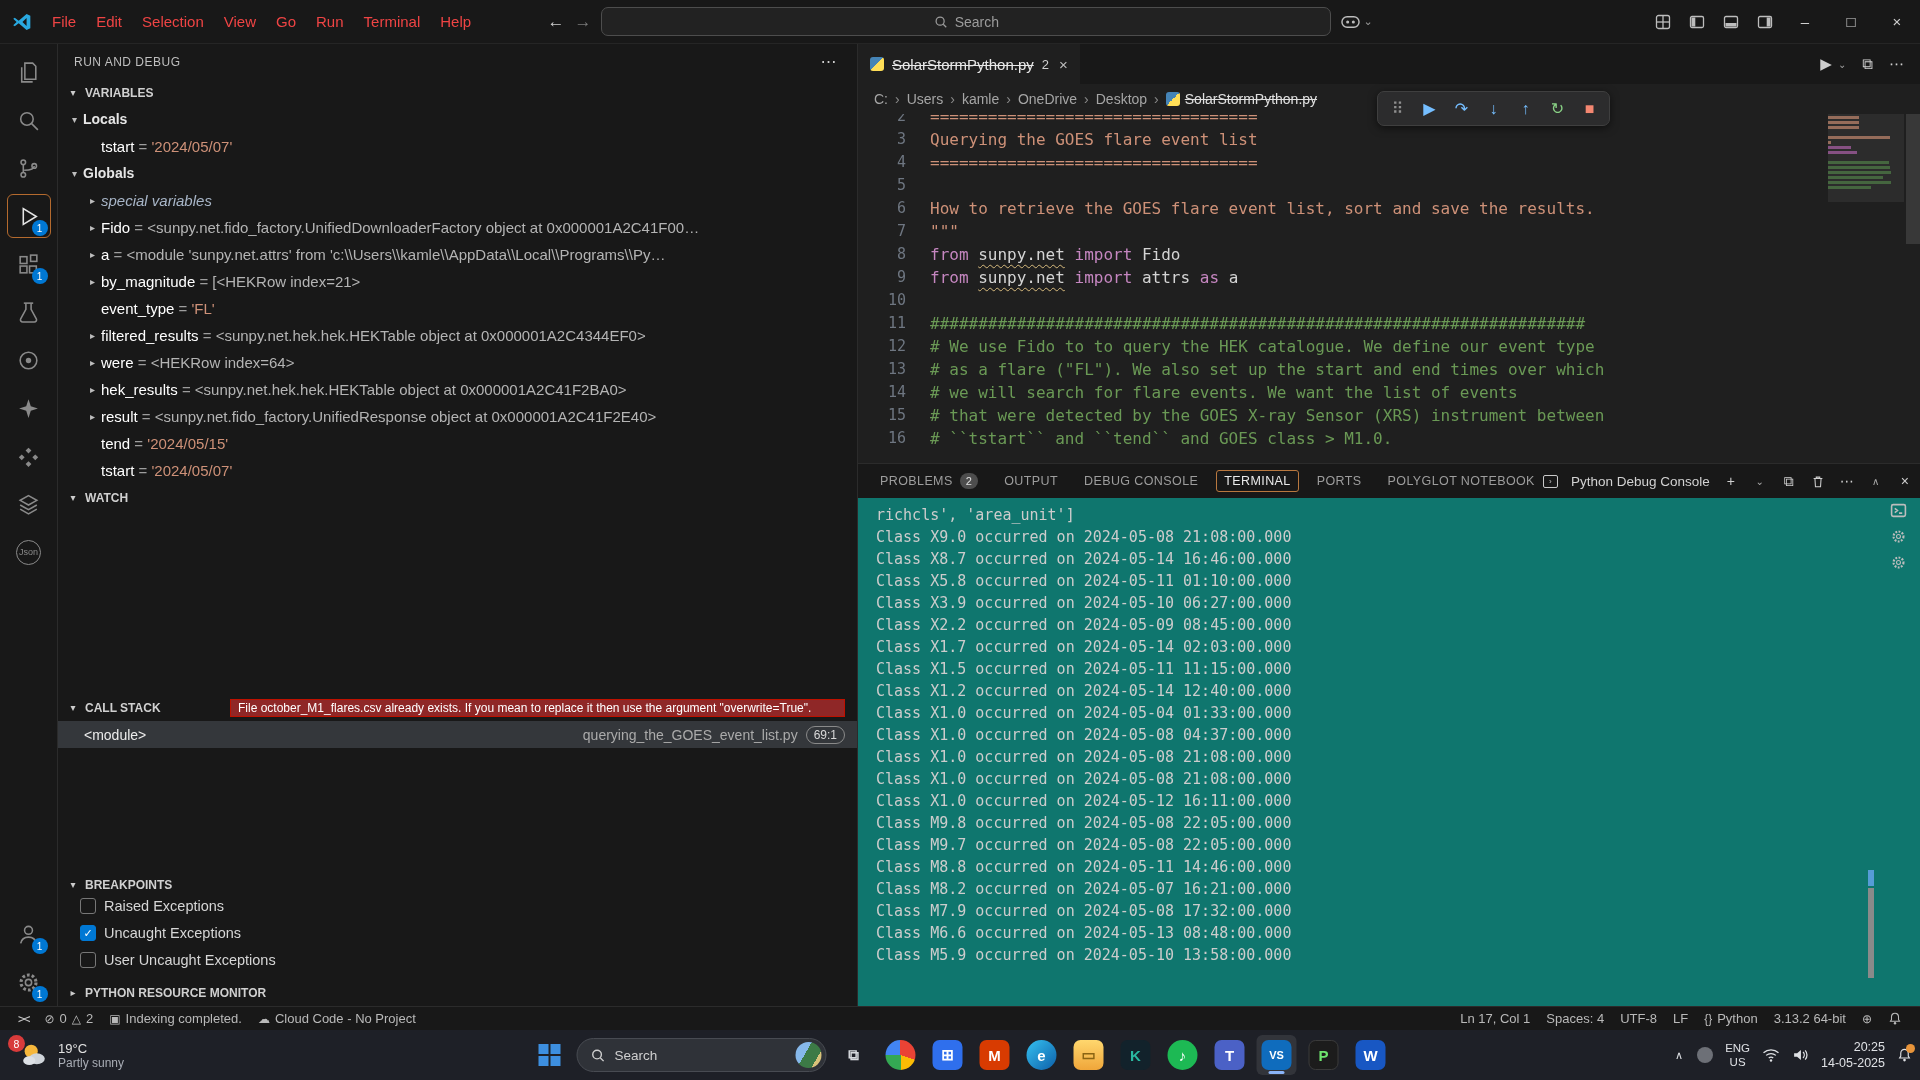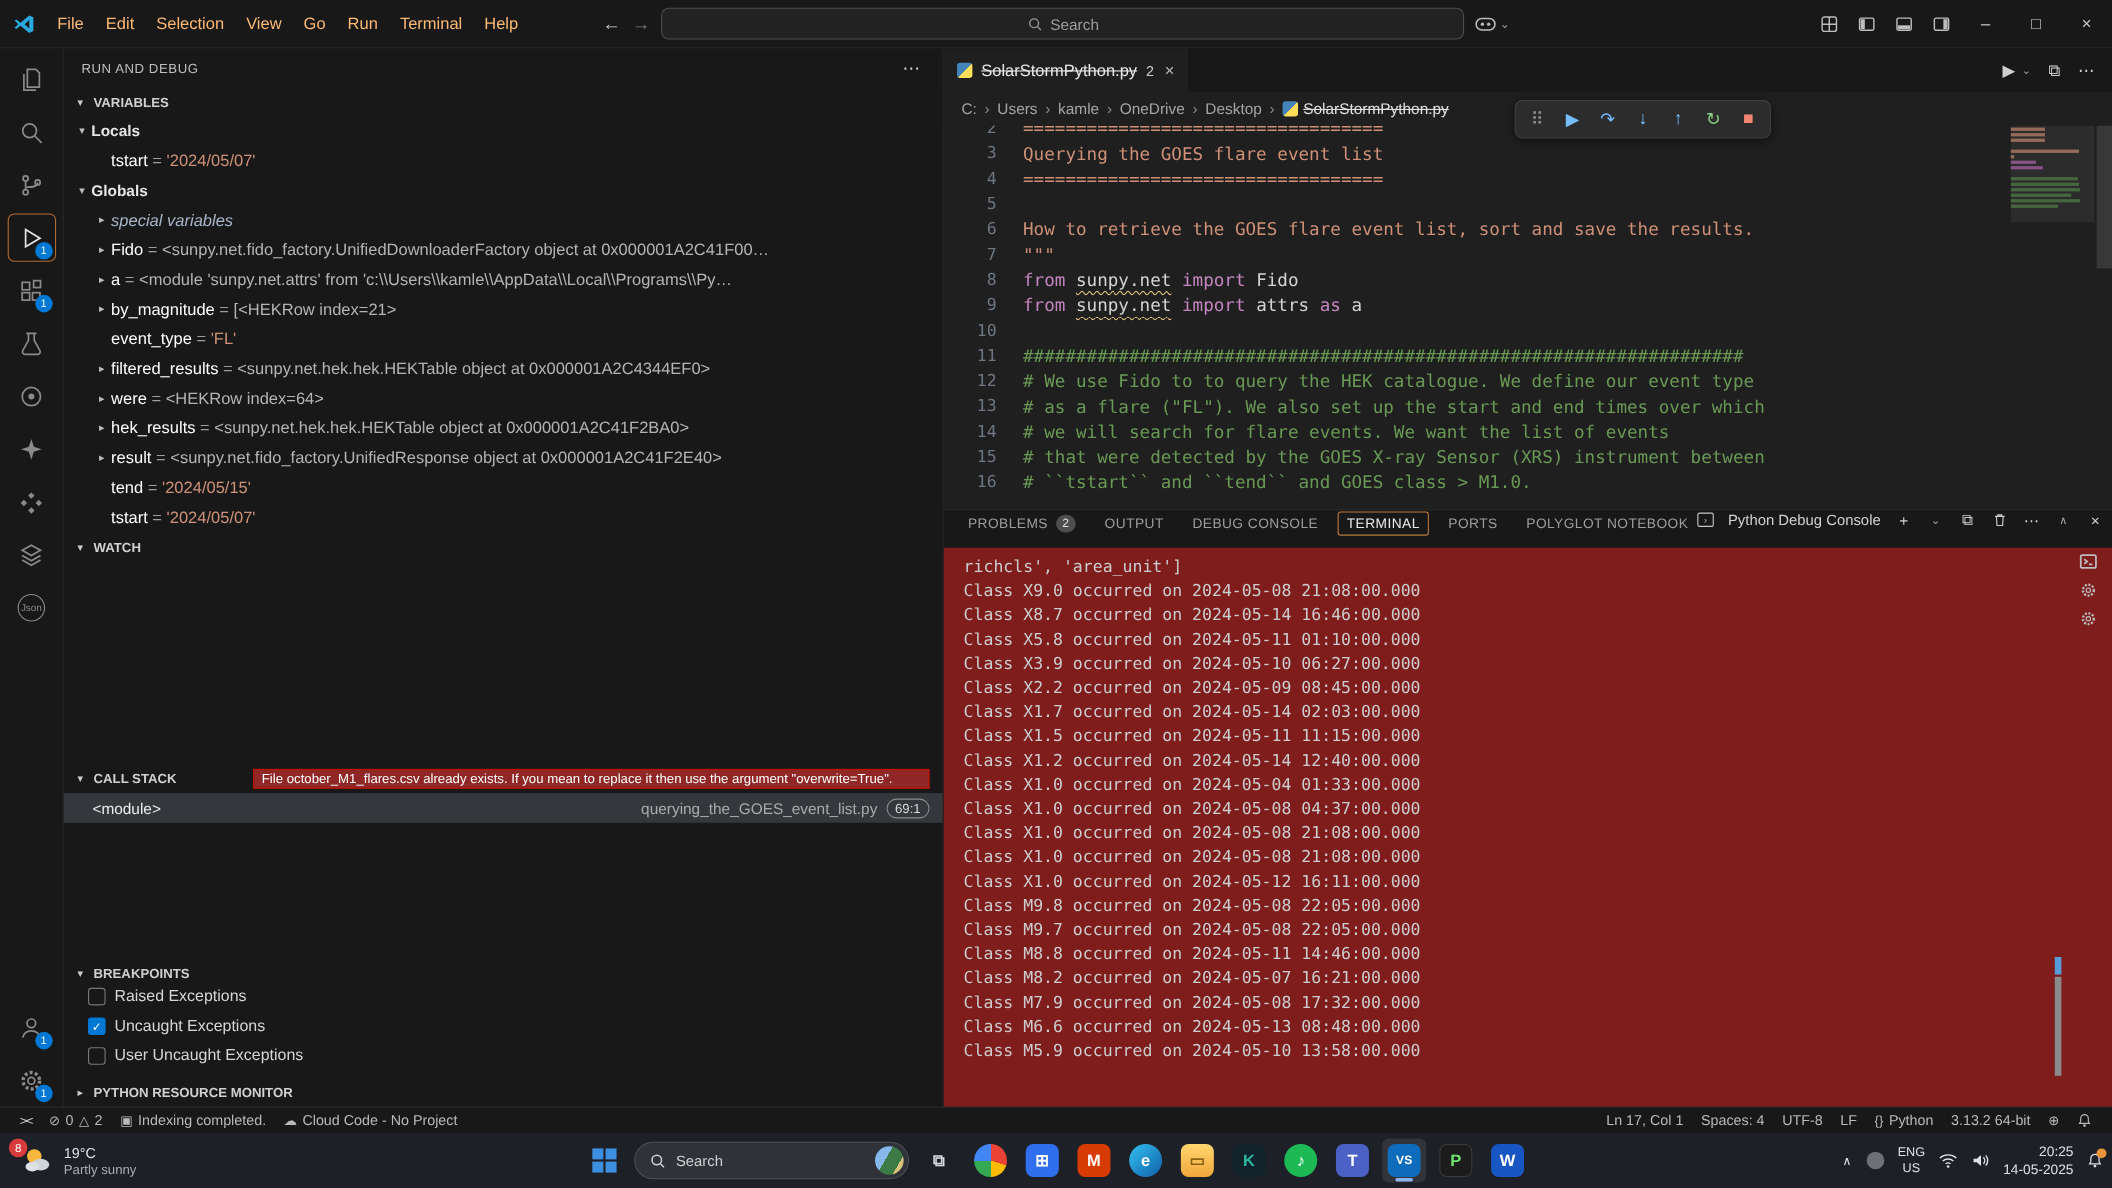--- a/index.html
+++ b/index.html
@@ -5,21 +5,21 @@
   *{margin:0;padding:0;box-sizing:border-box}
   html,body{width:1920px;height:1080px;overflow:hidden;background:#1f1f1f;
     font-family:"Liberation Sans",sans-serif;color:#cccccc;font-size:14px}
   .screen{width:1920px;height:1080px;display:flex;flex-direction:column}
 
   
   .titlebar{height:44px;background:#181818;display:flex;align-items:center;position:relative;flex:none;border-bottom:1px solid #252525}
   .tb-left{display:flex;align-items:center;gap:4px;padding-left:12px;z-index:3}
   .vsc-logo{display:flex;align-items:center;margin-right:6px}
   .menus{display:flex}
-  .menu-item{padding:0 10px;height:30px;line-height:30px;font-size:15px;color:#fdba74;border-radius:5px}
+  .menu-item{padding:0 10px;height:30px;line-height:30px;font-size:15px;color:#ef4444;border-radius:5px}
   .tb-center{position:absolute;left:0;right:0;top:0;bottom:0;display:flex;align-items:center;justify-content:center;gap:10px;z-index:1}
   .nav-arrow{font-size:17px;color:#cfcfcf;cursor:default}
   .nav-arrow.dim{color:#7a7a7a}
   .cmd-center{width:730px;height:29px;background:#222222;border:1px solid #4d4d4d;border-radius:7px;display:flex;align-items:center;justify-content:center;gap:7px;color:#9c9c9c;font-size:14px}
   .copilot-wrap{display:flex;align-items:center;gap:3px;color:#bdbdbd}
   .copilot-wrap .chev{font-size:11px;color:#9a9a9a}
   .tb-right{margin-left:auto;display:flex;align-items:center;z-index:3}
   .layout-btn{width:34px;height:30px;display:flex;align-items:center;justify-content:center}
   .win-ctl{width:46px;height:44px;display:flex;align-items:center;justify-content:center;font-size:15px;color:#cfcfcf}
 
@@ -94,32 +94,32 @@
   .tk-pl{color:#d4d4d4}
   .tk-modw{color:#d4d4d4;text-decoration:underline wavy #d7ba7d 1px;text-underline-offset:4px}
   .minimap{position:absolute;top:2px;right:16px;width:76px}
   .mm-line{height:3px;margin-bottom:2px;opacity:.75}
   .mm-slider{position:absolute;top:0;right:16px;width:76px;height:88px;background:rgba(255,255,255,.06)}
   .editor-scrollbar{position:absolute;top:0;right:0;width:14px;bottom:0}
   .editor-scrollbar .thumb{width:100%;height:130px;background:rgba(121,121,121,.28)}
 
   
   .panel{height:543px;flex:none;background:#181818;border-top:1px solid #2b2b2b;display:flex;flex-direction:column;min-width:0}
-  .panel-tabbar{height:34px;flex:none;display:flex;align-items:flex-start;padding:0 14px;min-width:0}
+  .panel-tabbar{height:34px;flex:none;display:flex;align-items:center;padding:0 14px;min-width:0}
   .panel-tabs{display:flex;align-items:center;gap:10px}
   .panel-tab{display:flex;align-items:center;padding:3px 7px;font-size:12.5px;letter-spacing:.4px;color:#9d9d9d;border:1px solid transparent;white-space:nowrap}
   .panel-tab.active{color:#eaeaea;border-color:#b9783f;border-radius:3px}
   .pt-badge{background:#4d4d4d;border-radius:9px;padding:0 6px;margin-left:7px;font-size:11px;color:#e0e0e0;height:16px;line-height:16px}
   .panel-actions{margin-left:auto;display:flex;align-items:center;gap:13px;color:#cfcfcf;font-size:14px;white-space:nowrap}
   .dbgcon-icon{width:15px;height:13px;border:1.4px solid #c8c8c8;border-radius:2px;display:inline-flex;align-items:center;justify-content:center;font-size:8px;color:#c8c8c8}
   .console-label{font-size:13.5px;color:#d2d2d2}
   .pa-icon{display:flex;align-items:center;justify-content:center;min-width:16px}
   .pa-chev{font-size:10px;color:#a9a9a9}
 
-  .terminal-wrap{flex:1;min-height:0;position:relative;background:#7f1d1d}
+  .terminal-wrap{flex:1;min-height:0;position:relative;background:#0f766e}
   .terminal-output{padding:6px 60px 0 18px;font-family:"DejaVu Sans Mono",monospace;font-size:15px;line-height:22px;color:#cccccc}
   .term-line{white-space:pre;height:22px}
   .terminal-scrollbar{position:absolute;top:0;bottom:0;right:44px;width:10px}
   .terminal-scrollbar .thumb{position:absolute;bottom:28px;width:6px;left:2px;height:90px;background:#8a8a8a}
   .terminal-scrollbar .mark{position:absolute;width:6px;left:2px;height:16px;background:#569cd6;bottom:120px}
   .terminal-side{position:absolute;top:4px;right:6px;width:32px;display:flex;flex-direction:column;align-items:center;gap:9px;color:#bdbdbd}
   .tside-btn{display:flex;align-items:center;justify-content:center}
   .tside-btn svg{stroke:#bdbdbd;fill:none;stroke-width:1.5}
 
   

